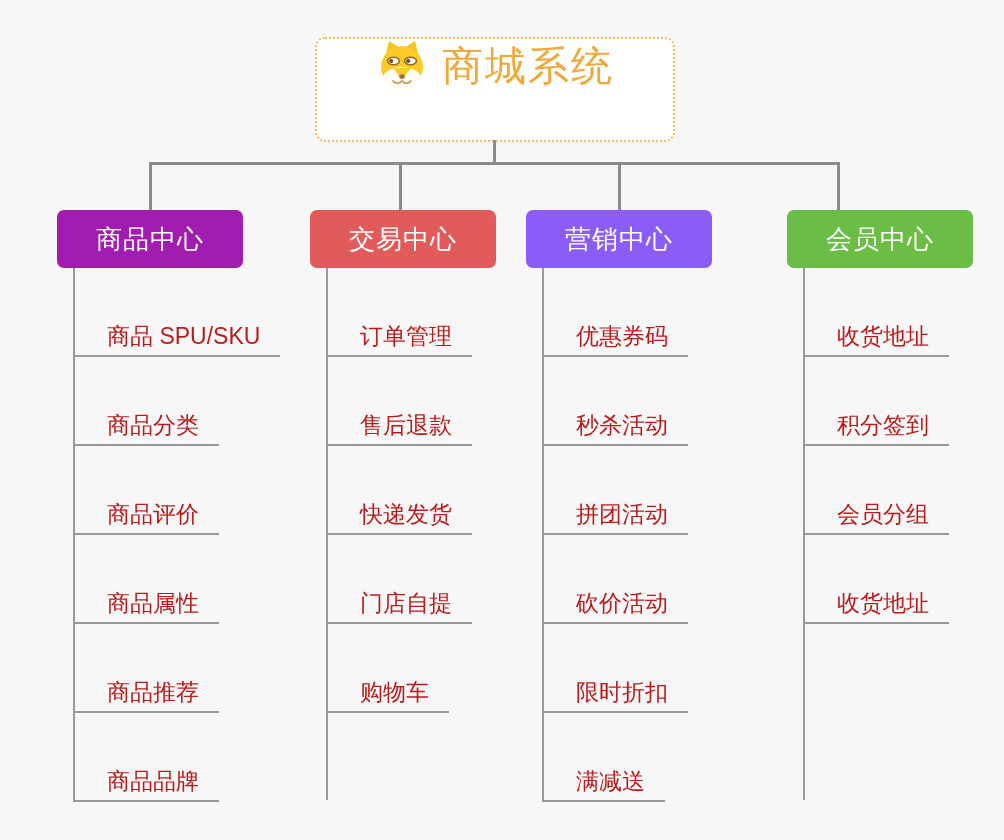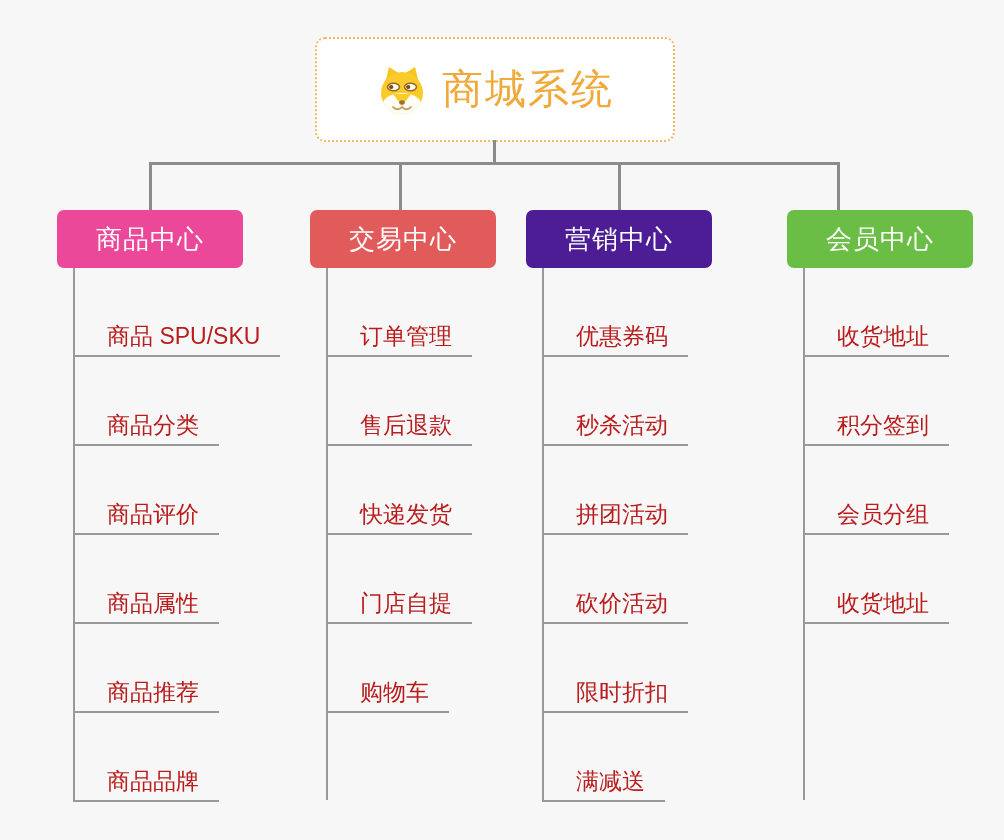--- a/index.html
+++ b/index.html
@@ -15,21 +15,21 @@
   
   .root-node {
     position: absolute;
     left: 315px; top: 37px;
     width: 360px; height: 105px;
     box-sizing: border-box;
     background: #ffffff;
     border: 2px dotted #f3b85e;
     border-radius: 10px;
     display: flex;
-    align-items: center;
+    align-items: flex-start;
     justify-content: center;
     gap: 14px;
   }
   .root-title {
     font-size: 41px;
     letter-spacing: 2px;
     color: #f0a93a;
     white-space: nowrap;
   }
   .dog-icon { width: 52px; height: 50px; flex: 0 0 auto; }
@@ -110,21 +110,21 @@
   </div>
 
   <div class="conn conn-stem"></div>
   <div class="conn conn-hbar"></div>
   <div class="conn conn-drop drop-0"></div>
   <div class="conn conn-drop drop-1"></div>
   <div class="conn conn-drop drop-2"></div>
   <div class="conn conn-drop drop-3"></div>
 
   <div class="branch branch-0">
-    <div class="branch-header" style="background-color: #ec4899;">商品中心</div>
+    <div class="branch-header" style="background-color: #a21caf;">商品中心</div>
     <div class="trunk"></div>
     <div class="leaves">
       <div class="leaf">商品 SPU/SKU</div>
       <div class="leaf">商品分类</div>
       <div class="leaf">商品评价</div>
       <div class="leaf">商品属性</div>
       <div class="leaf">商品推荐</div>
       <div class="leaf">商品品牌</div>
     </div>
   </div>
@@ -135,21 +135,21 @@
     <div class="leaves">
       <div class="leaf">订单管理</div>
       <div class="leaf">售后退款</div>
       <div class="leaf">快递发货</div>
       <div class="leaf">门店自提</div>
       <div class="leaf">购物车</div>
     </div>
   </div>
 
   <div class="branch branch-2">
-    <div class="branch-header" style="background-color: #4c1d95;">营销中心</div>
+    <div class="branch-header" style="background-color: #8b5cf6;">营销中心</div>
     <div class="trunk"></div>
     <div class="leaves">
       <div class="leaf">优惠券码</div>
       <div class="leaf">秒杀活动</div>
       <div class="leaf">拼团活动</div>
       <div class="leaf">砍价活动</div>
       <div class="leaf">限时折扣</div>
       <div class="leaf">满减送</div>
     </div>
   </div>

